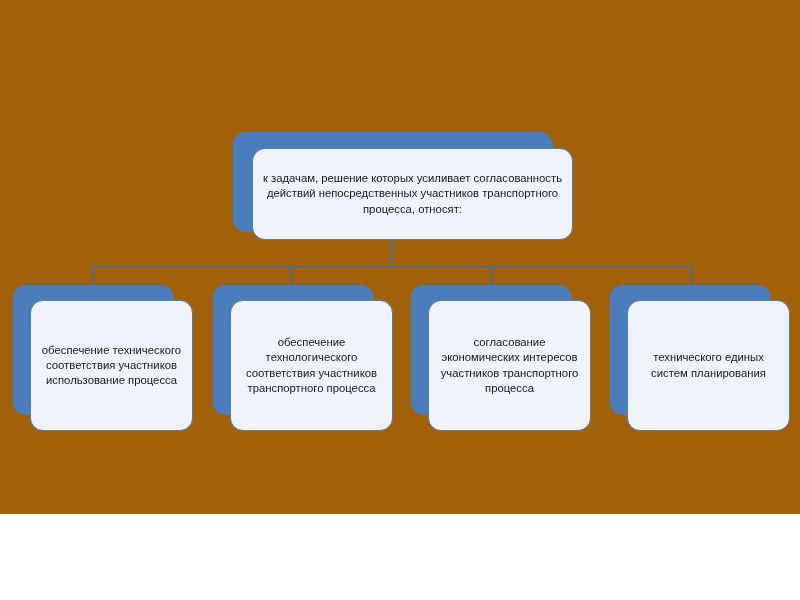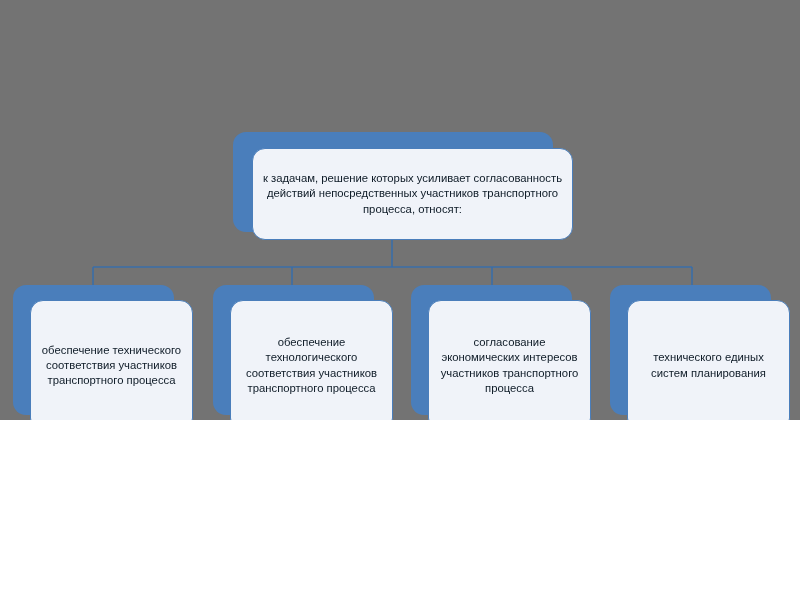--- a/index.html
+++ b/index.html
@@ -6,22 +6,22 @@
     margin: 0;
     padding: 0;
     background: #ffffff;
   }
   body {
     font-family: "Liberation Sans", sans-serif;
   }
   #canvas {
     position: relative;
     width: 800px;
-    height: 420px;
-    background: #737373;
+    height: 514px;
+    background: #a16207;
     overflow: hidden;
   }
   
   #connectors {
     position: absolute;
     left: 0;
     top: 0;
     width: 800px;
     height: 600px;
   }
@@ -120,21 +120,21 @@
   <div class="node" id="node-root">
     <div class="node-shadow"></div>
     <div class="node-front">
       <span class="node-text">к задачам, решение которых усиливает согласованность действий непосредственных участников транспортного процесса, относят:</span>
     </div>
   </div>
 
   <div class="node node-child" id="node-child-0">
     <div class="node-shadow"></div>
     <div class="node-front">
-      <span class="node-text">обеспечение технического соответствия участников транспортного процесса</span>
+      <span class="node-text">обеспечение технического соответствия участников использование процесса</span>
     </div>
   </div>
 
   <div class="node node-child" id="node-child-1">
     <div class="node-shadow"></div>
     <div class="node-front">
       <span class="node-text">обеспечение технологического соответствия участников транспортного процесса</span>
     </div>
   </div>
 

